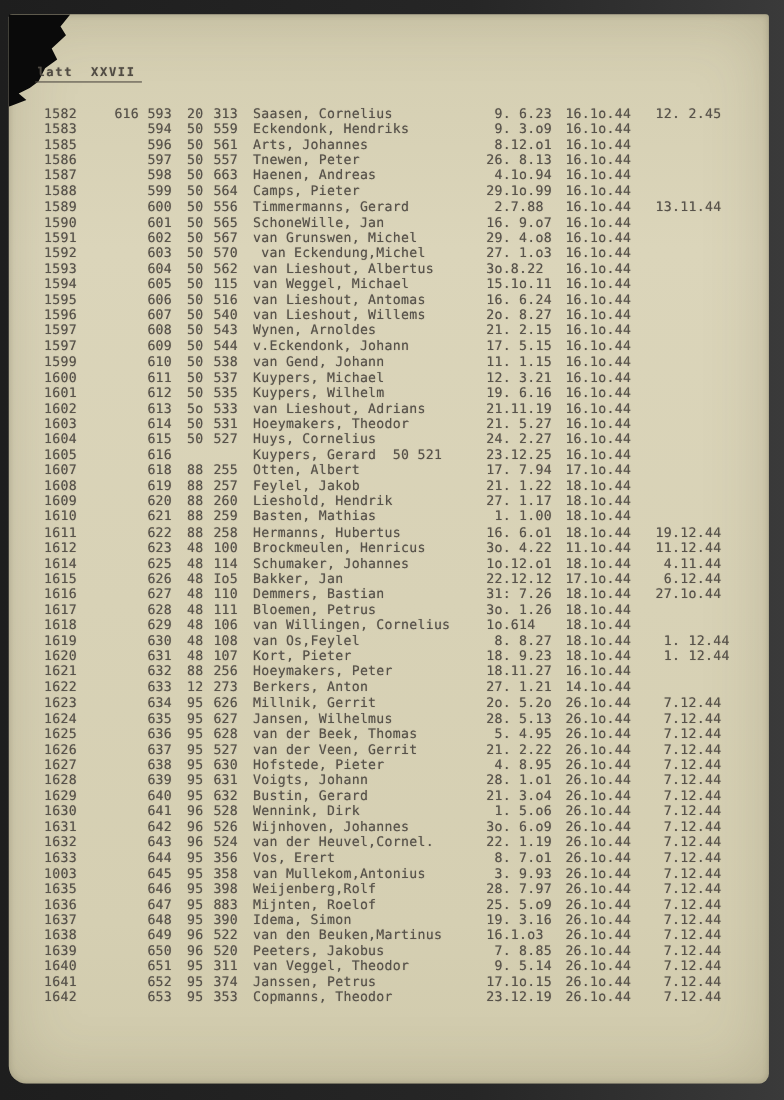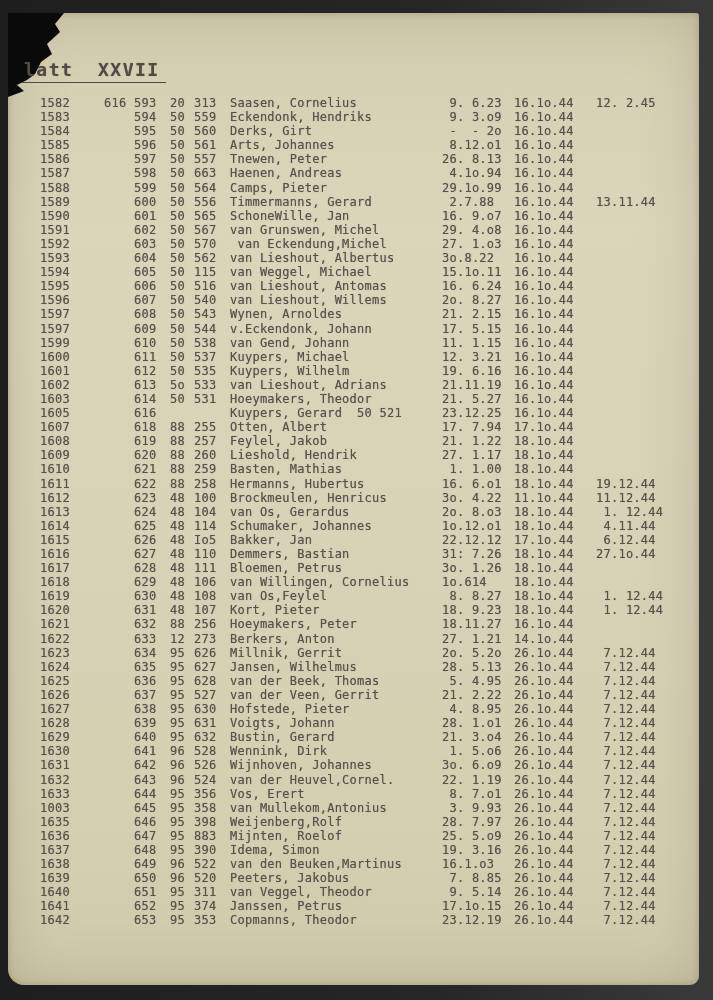--- a/index.html
+++ b/index.html
@@ -13,22 +13,22 @@
     background:linear-gradient(180deg,#d4ceb1 0%,#dbd5ba 22%,#d8d2b6 55%,#d5cfb2 85%,#d0caac 100%);
     border-radius:3px 3px 9px 16px;
     box-shadow:inset 0 0 60px rgba(95,88,60,0.22), inset 0 0 6px rgba(60,55,35,0.25);
   }
   .tear{
     position:absolute;left:0;top:0;width:120px;height:100px;
     background:#0a0a0a;
     clip-path:polygon(0 0,56px 0,47px 11px,52px 19px,39px 31px,44px 41px,33px 49px,27px 61px,19px 67px,9px 72px,16px 78px,0 84px);
   }
   .heading{
-    position:absolute;left:14px;top:46px;
-    font-size:18px;letter-spacing:1.5px;color:#504b43;font-weight:bold;
+    position:absolute;left:24px;top:46px;
+    font-size:11px;letter-spacing:1.5px;color:#504b43;font-weight:bold;
     border-bottom:1.5px solid #504b43;padding:0 6px 2px 2px;white-space:pre;
     text-shadow:0 0 1px rgba(80,75,65,0.55);
   }
   table.records{
     position:absolute;left:32px;top:83px;border-collapse:collapse;table-layout:fixed;
   }
   table.records td{
     padding:0;margin:0;white-space:pre;overflow:visible;
     font-family:"DejaVu Sans Mono", monospace;
     font-size:12px;line-height:14.1px;height:14.1px;
@@ -77,31 +77,20 @@
     <td class="c-ref"></td>
     <td class="c-reg">594</td>
     <td class="c-grp">50</td>
     <td class="c-num">559</td>
     <td class="c-name">Eckendonk, Hendriks</td>
     <td class="c-dob"> 9. 3.o9</td>
     <td class="c-d1">16.1o.44</td>
     <td class="c-d2"></td>
   </tr>
 
-  <tr>
-    <td class="c-seq">1584</td>
-    <td class="c-ref"></td>
-    <td class="c-reg">595</td>
-    <td class="c-grp">50</td>
-    <td class="c-num">560</td>
-    <td class="c-name">Derks, Girt</td>
-    <td class="c-dob"> -  - 2o</td>
-    <td class="c-d1">16.1o.44</td>
-    <td class="c-d2"></td>
-  </tr>
 
   <tr>
     <td class="c-seq">1585</td>
     <td class="c-ref"></td>
     <td class="c-reg">596</td>
     <td class="c-grp">50</td>
     <td class="c-num">561</td>
     <td class="c-name">Arts, Johannes</td>
     <td class="c-dob"> 8.12.o1</td>
     <td class="c-d1">16.1o.44</td>
@@ -317,20 +306,31 @@
     <td class="c-ref"></td>
     <td class="c-reg">614</td>
     <td class="c-grp">50</td>
     <td class="c-num">531</td>
     <td class="c-name">Hoeymakers, Theodor</td>
     <td class="c-dob">21. 5.27</td>
     <td class="c-d1">16.1o.44</td>
     <td class="c-d2"></td>
   </tr>
 
+  <tr>
+    <td class="c-seq">1604</td>
+    <td class="c-ref"></td>
+    <td class="c-reg">615</td>
+    <td class="c-grp">50</td>
+    <td class="c-num">527</td>
+    <td class="c-name">Huys, Cornelius</td>
+    <td class="c-dob">24. 2.27</td>
+    <td class="c-d1">16.1o.44</td>
+    <td class="c-d2"></td>
+  </tr>
 
   <tr>
     <td class="c-seq">1605</td>
     <td class="c-ref"></td>
     <td class="c-reg">616</td>
     <td class="c-grp"></td>
     <td class="c-num"></td>
     <td class="c-name">Kuypers, Gerard  50 521</td>
     <td class="c-dob">23.12.25</td>
     <td class="c-d1">16.1o.44</td>
@@ -403,31 +403,20 @@
     <td class="c-ref"></td>
     <td class="c-reg">623</td>
     <td class="c-grp">48</td>
     <td class="c-num">100</td>
     <td class="c-name">Brockmeulen, Henricus</td>
     <td class="c-dob">3o. 4.22</td>
     <td class="c-d1">11.1o.44</td>
     <td class="c-d2">11.12.44</td>
   </tr>
 
-  <tr>
-    <td class="c-seq">1613</td>
-    <td class="c-ref"></td>
-    <td class="c-reg">624</td>
-    <td class="c-grp">48</td>
-    <td class="c-num">104</td>
-    <td class="c-name">van Os, Gerardus</td>
-    <td class="c-dob">2o. 8.o3</td>
-    <td class="c-d1">18.1o.44</td>
-    <td class="c-d2"> 1. 12.44</td>
-  </tr>
 
   <tr>
     <td class="c-seq">1614</td>
     <td class="c-ref"></td>
     <td class="c-reg">625</td>
     <td class="c-grp">48</td>
     <td class="c-num">114</td>
     <td class="c-name">Schumaker, Johannes</td>
     <td class="c-dob">1o.12.o1</td>
     <td class="c-d1">18.1o.44</td>

